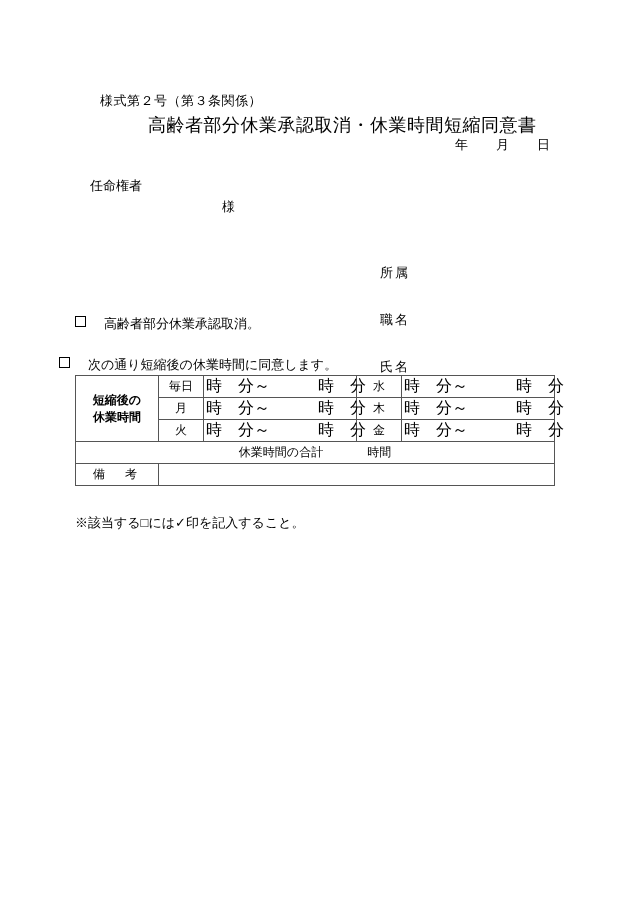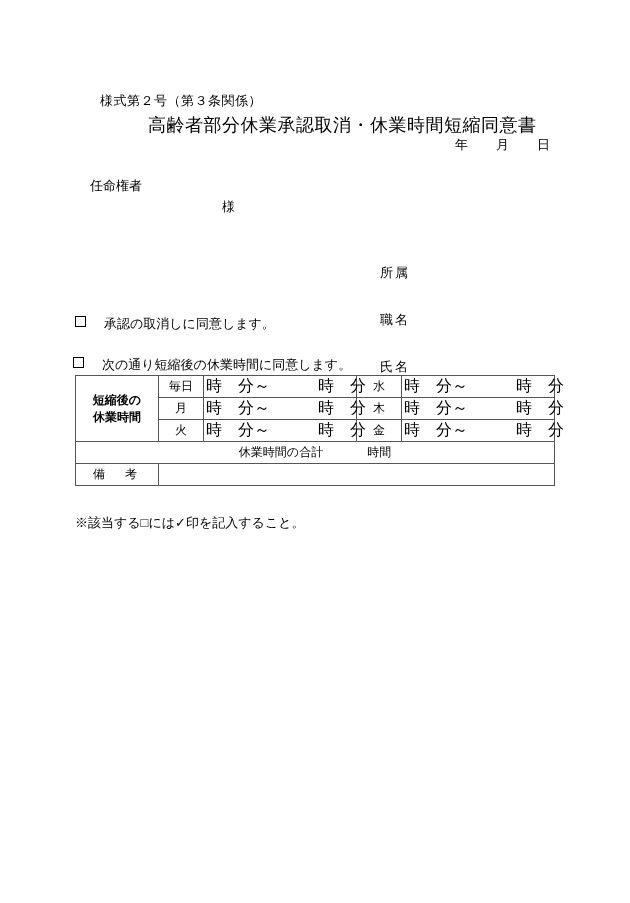--- a/index.html
+++ b/index.html
@@ -83,21 +83,21 @@
   .check-line .box {
     display: inline-block;
     width: 11px;
     height: 11px;
     border: 1px solid #000;
     margin-right: 18px;
     vertical-align: 1px;
     box-sizing: border-box;
   }
   .check1 { left: 75px; top: 315px; }
-  .check2 { left: 73px; top: 356px; }
+  .check2 { left: 59px; top: 356px; }
 
   table.grid {
     position: absolute;
     left: 75px;
     top: 375px;
     border-collapse: collapse;
     font-size: 12px;
     width: 455px;
     table-layout: fixed;
   }
@@ -156,21 +156,21 @@
   <div class="appointer">任命権者</div>
   <div class="sama">様</div>
 
   <div class="affil-block">
     <div>所属</div>
     <div>職名</div>
     <div>氏名</div>
   </div>
 
   <div class="check-line check1">
-    <span class="box"></span><span>承認の取消しに同意します。</span>
+    <span class="box"></span><span>高齢者部分休業承認取消。</span>
   </div>
 
   <div class="check-line check2">
     <span class="box"></span><span>次の通り短縮後の休業時間に同意します。</span>
   </div>
 
   <table class="grid">
     <tbody>
         <tr>
       <td class="left-label" rowspan="3">

